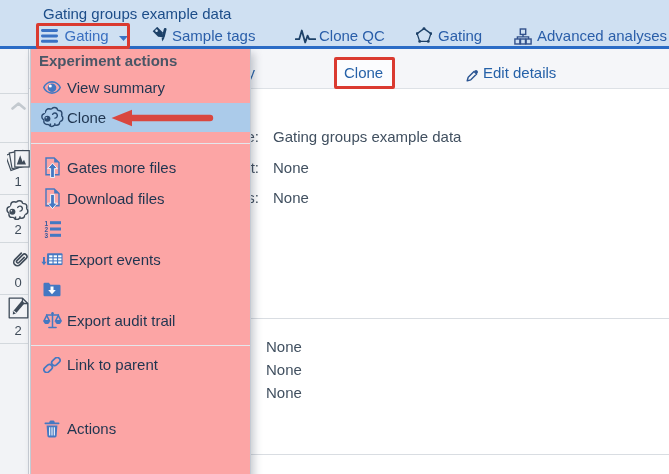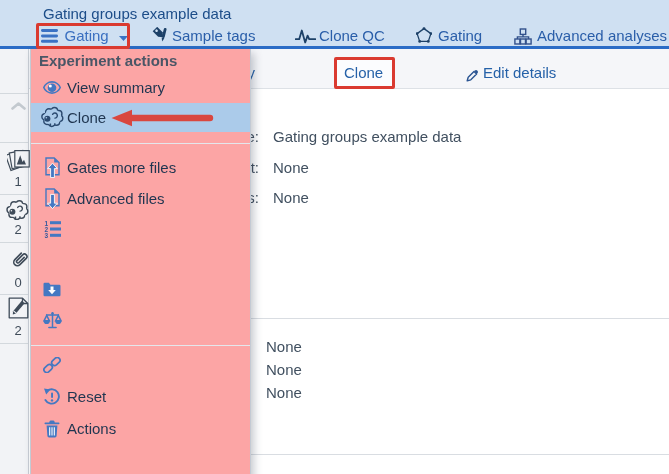--- a/index.html
+++ b/index.html
@@ -221,40 +221,60 @@
   </div>
 
   <div class="mrow" style="top:134px;height:30.5px">
     <div class="ic">
         <svg width="15" height="21" viewBox="0 0 15 21">
       <path d="M1 1 H9.2 L14 5.6 V17.8 H1 Z" fill="none" stroke="#4478c2" stroke-width="1.4"></path>
       <path d="M9.2 1 V5.6 H14 Z" fill="#4478c2"></path>
       <path d="M7.5 20.6 L12.4 15.2 H9.4 V6.4 H5.6 V15.2 H2.6 Z" fill="#4478c2" stroke="#fcfdfe" stroke-width="0.9"></path>
     </svg>
       </div>
-      <div class="tx">Advanced files</div>
+      <div class="tx">Download files</div>
   </div>
 
   <div class="mrow" style="top:164.5px;height:30.5px">
     <div class="ic">
         <svg width="17" height="18" viewBox="0 0 17 18">
       <g fill="#4478c2">
             <rect x="6" y="1.2" width="11" height="3"></rect>
             <rect x="6" y="7.5" width="11" height="3"></rect>
             <rect x="6" y="13.8" width="11" height="3"></rect>
           </g>
       <g fill="#35589c" font-family="Liberation Sans" font-size="6.5" font-weight="bold">
         <text x="0.5" y="6">1</text>
             <text x="0.5" y="12">2</text>
             <text x="0.5" y="18">3</text>
       </g>
     </svg>
       </div>
   </div>
 
+  <div class="mrow" style="top:195px;height:30.5px">
+    <div class="ic">
+        <svg width="23" height="17" viewBox="0 0 23 17">
+      <rect x="6.3" y="2" width="16.2" height="12.2" rx="1" fill="#4478c2"></rect>
+      <g fill="#fcfdfe">
+        <rect x="8.5" y="4.1" width="3.5" height="2.1"></rect>
+            <rect x="13.2" y="4.1" width="3.5" height="2.1"></rect>
+            <rect x="17.9" y="4.1" width="3.5" height="2.1"></rect>
+        <rect x="8.5" y="7.3" width="3.5" height="2.1"></rect>
+            <rect x="13.2" y="7.3" width="3.5" height="2.1"></rect>
+            <rect x="17.9" y="7.3" width="3.5" height="2.1"></rect>
+        <rect x="8.5" y="10.5" width="3.5" height="2.1"></rect>
+            <rect x="13.2" y="10.5" width="3.5" height="2.1"></rect>
+            <rect x="17.9" y="10.5" width="3.5" height="2.1"></rect>
+      </g>
+      <path d="M2.1 6 V10.9 H0.4 L3.1 14.6 L5.8 10.9 H4.1 V6 Z" fill="#4478c2"></path>
+    </svg>
+      </div>
+      <div class="tx" style="margin-left:6px">Export events</div>
+  </div>
 
   <div class="mrow" style="top:225.5px;height:30.5px">
     <div class="ic">
         <svg width="18" height="15" viewBox="0 0 18 15">
       <path d="M0.5 2 A1.2 1.2 0 0 1 1.7 0.8 H5.9 L7.4 2.7 H16.3 A1.2 1.2 0 0 1 17.5 3.9 V13 A1.2 1.2 0 0 1 16.3 14.2 H1.7 A1.2 1.2 0 0 1 0.5 13 Z" fill="#4478c2"></path>
       <path d="M9 12.2 L12.8 8.1 H10.5 V4.4 H7.5 V8.1 H5.2 Z" fill="#fcfdfe"></path>
     </svg>
       </div>
   </div>
 
@@ -266,46 +286,37 @@
         <path d="M3.6 3.9 H15.4"></path>
         <path d="M5.9 16.6 H13.1"></path>
         <path d="M1 9.8 L3.7 4.4 L6.4 9.8 Z"></path>
         <path d="M12.6 9.8 L15.3 4.4 L18 9.8 Z"></path>
       </g>
       <path d="M0.6 10 H6.8 A3.1 3.1 0 0 1 0.6 10 Z" fill="#4478c2"></path>
       <path d="M12.2 10 H18.4 A3.1 3.1 0 0 1 12.2 10 Z" fill="#4478c2"></path>
       <circle cx="9.5" cy="2.2" r="1.2" fill="#4478c2"></circle>
     </svg>
       </div>
+      <div class="tx">Export audit trail</div>
   </div>
 
   <div class="msep" style="top:296px"></div>
 
   <div class="mrow" style="top:299.5px;height:32px">
     <div class="ic">
         <svg width="18" height="16" viewBox="0 0 18 16">
       <g fill="none" stroke="#4478c2" stroke-width="1.7" transform="rotate(-42 9 8)">
         <rect x="-0.8" y="5.2" width="9.2" height="5.6" rx="2.8"></rect>
         <rect x="9.6" y="5.2" width="9.2" height="5.6" rx="2.8"></rect>
       </g>
     </svg>
       </div>
-  </div>
-
-  <div class="mrow" style="top:331.5px;height:32px">
-    <div class="ic">
-        <svg width="18" height="18" viewBox="0 0 18 18">
-      <path d="M4.2 2.8 A7.2 7.2 0 1 1 2.4 12" fill="none" stroke="#4478c2" stroke-width="1.9" stroke-linecap="round"></path>
-      <path d="M1 0.6 L7.4 1.4 L3.2 6.4 Z" fill="#4478c2"></path>
-      <rect x="8.1" y="4.6" width="1.9" height="5.4" rx="0.9" fill="#4478c2"></rect>
-      <circle cx="9" cy="12.4" r="1.2" fill="#4478c2"></circle>
-    </svg>
-      </div>
-      <div class="tx">Reset</div>
-  </div>
+      <div class="tx">Link to parent</div>
+  </div>
+
 
   <div class="mrow" style="top:363.5px;height:32px">
     <div class="ic">
         <svg width="16" height="18" viewBox="0 0 16 18">
       <path d="M5.5 1.6 A1.4 1.4 0 0 1 6.9 0.6 H9.1 A1.4 1.4 0 0 1 10.5 1.6 L10.8 2.4 H14.6 A0.9 0.9 0 0 1 14.6 4.2 H1.4 A0.9 0.9 0 0 1 1.4 2.4 H5.2 Z" fill="#4478c2"></path>
       <path d="M2.6 5.4 H13.4 L12.6 16 A1.6 1.6 0 0 1 11 17.4 H5 A1.6 1.6 0 0 1 3.4 16 Z" fill="#4478c2"></path>
       <g stroke="#fcfdfe" stroke-width="1.1">
             <path d="M5.7 7.2 V15.6 M8 7.2 V15.6 M10.3 7.2 V15.6"></path>
           </g>
     </svg>

